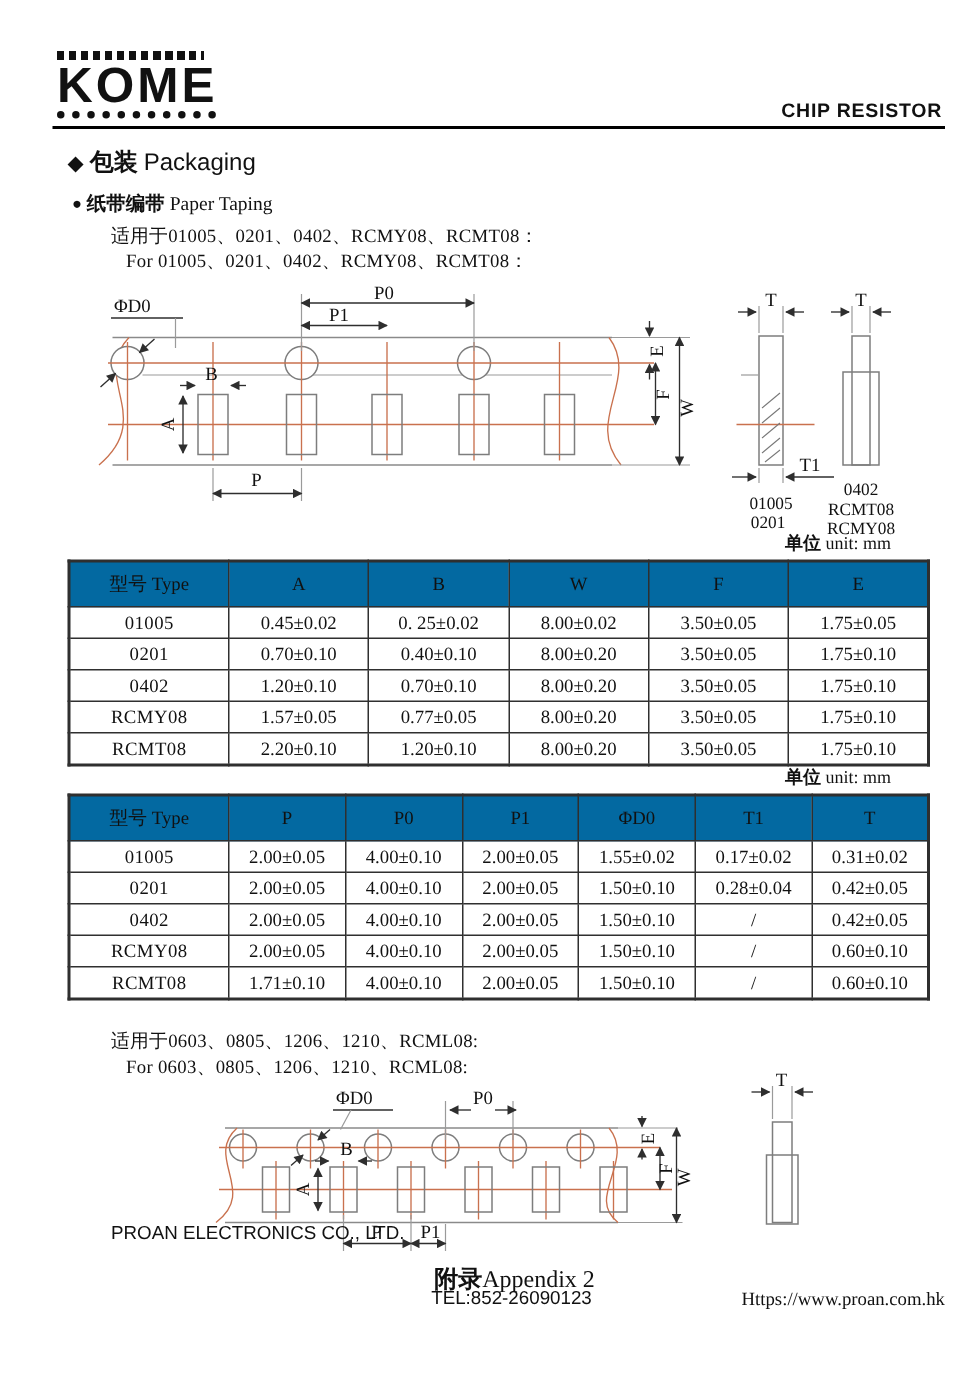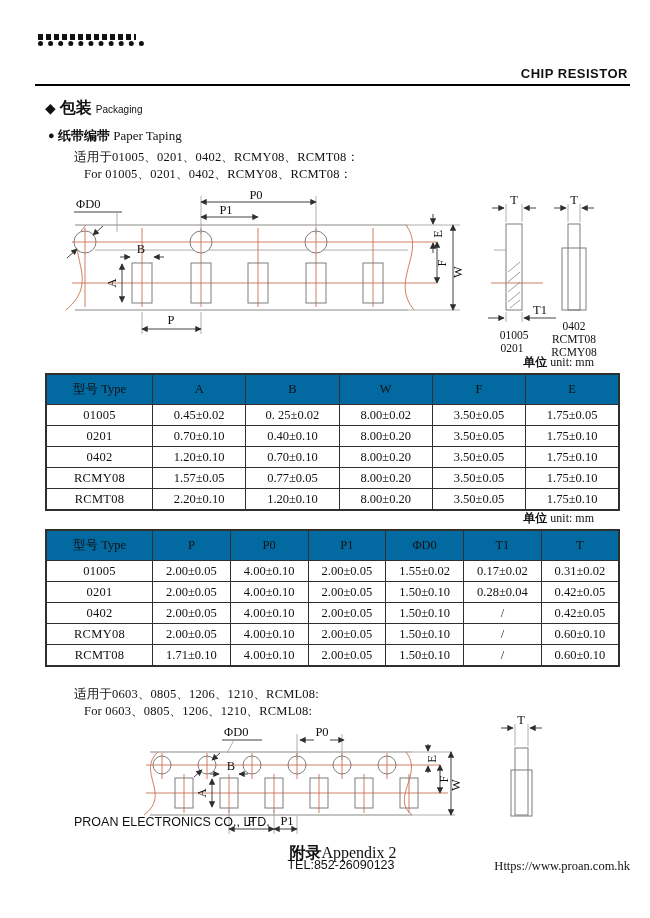--- a/index.html
+++ b/index.html
@@ -14,21 +14,21 @@
   .logo-sq { width:98px; height:6px; background:repeating-linear-gradient(90deg,#111 0 5px,transparent 5px 8px); }
   .logo-word { font-family:"Liberation Sans",sans-serif; font-weight:bold; font-size:33px; letter-spacing:2px; line-height:1.0; margin:0; }
   .logo-dots { width:106px; border-top:5px dotted #111; margin-top:1px; }
   .brand { right:22px; top:66px; font-family:"Liberation Sans",sans-serif; font-weight:bold; font-size:13px; letter-spacing:0.5px;margin-left:32px; }
   .hrule { left:35px; top:84px; width:595px; height:2px; background:#000; }
 
   
   .sec1 { left:45px; top:98px; font-size:16px; }
   .sec1 .dia { font-size:14px; }
   .sec1 .zh { font-weight:bold; }
-  .sec1 .en { font-family:"Liberation Sans",sans-serif; font-size:10px; }
+  .sec1 .en { font-family:"Liberation Sans",sans-serif; font-size:16px; }
   .sub1 { left:48px; top:127px; font-size:13px; }
   .sub1 .bul { font-size:11px; vertical-align:1px; }
   .sub1 .zh { font-weight:bold; }
   .appl { font-size:12.5px; letter-spacing:0.2px; }
   .a1 { left:74px; top:149px; }
   .a2 { left:84px; top:166px; }
   .a3 { left:74px; top:686px; }
   .a4 { left:84px; top:703px; }
 
   
@@ -64,20 +64,21 @@
   .f-app .zh { font-weight:bold; }
   .f-co { left:42px; top:815px; font-family:"Liberation Sans",sans-serif; font-size:12.5px;margin-left:32px; }
   .f-tel { left:341px; top:858px; transform:translateX(-50%); font-family:"Liberation Sans",sans-serif; font-size:12.5px; white-space:nowrap; }
   .f-web { right:20px; top:859px; font-size:12.5px; }
 </style>
 </head>
 <body>
 
 <div class="abs logo">
   <div class="logo-sq"></div>
+  <div class="logo-word">KOME</div>
   <div class="logo-dots"></div>
 </div>
 <div class="abs brand">CHIP RESISTOR</div>
 <div class="abs hrule"></div>
 
 <div class="abs sec1">
   <span class="dia">◆</span>
   <span class="zh">包装</span>
   <span class="en">Packaging</span>
 </div>

